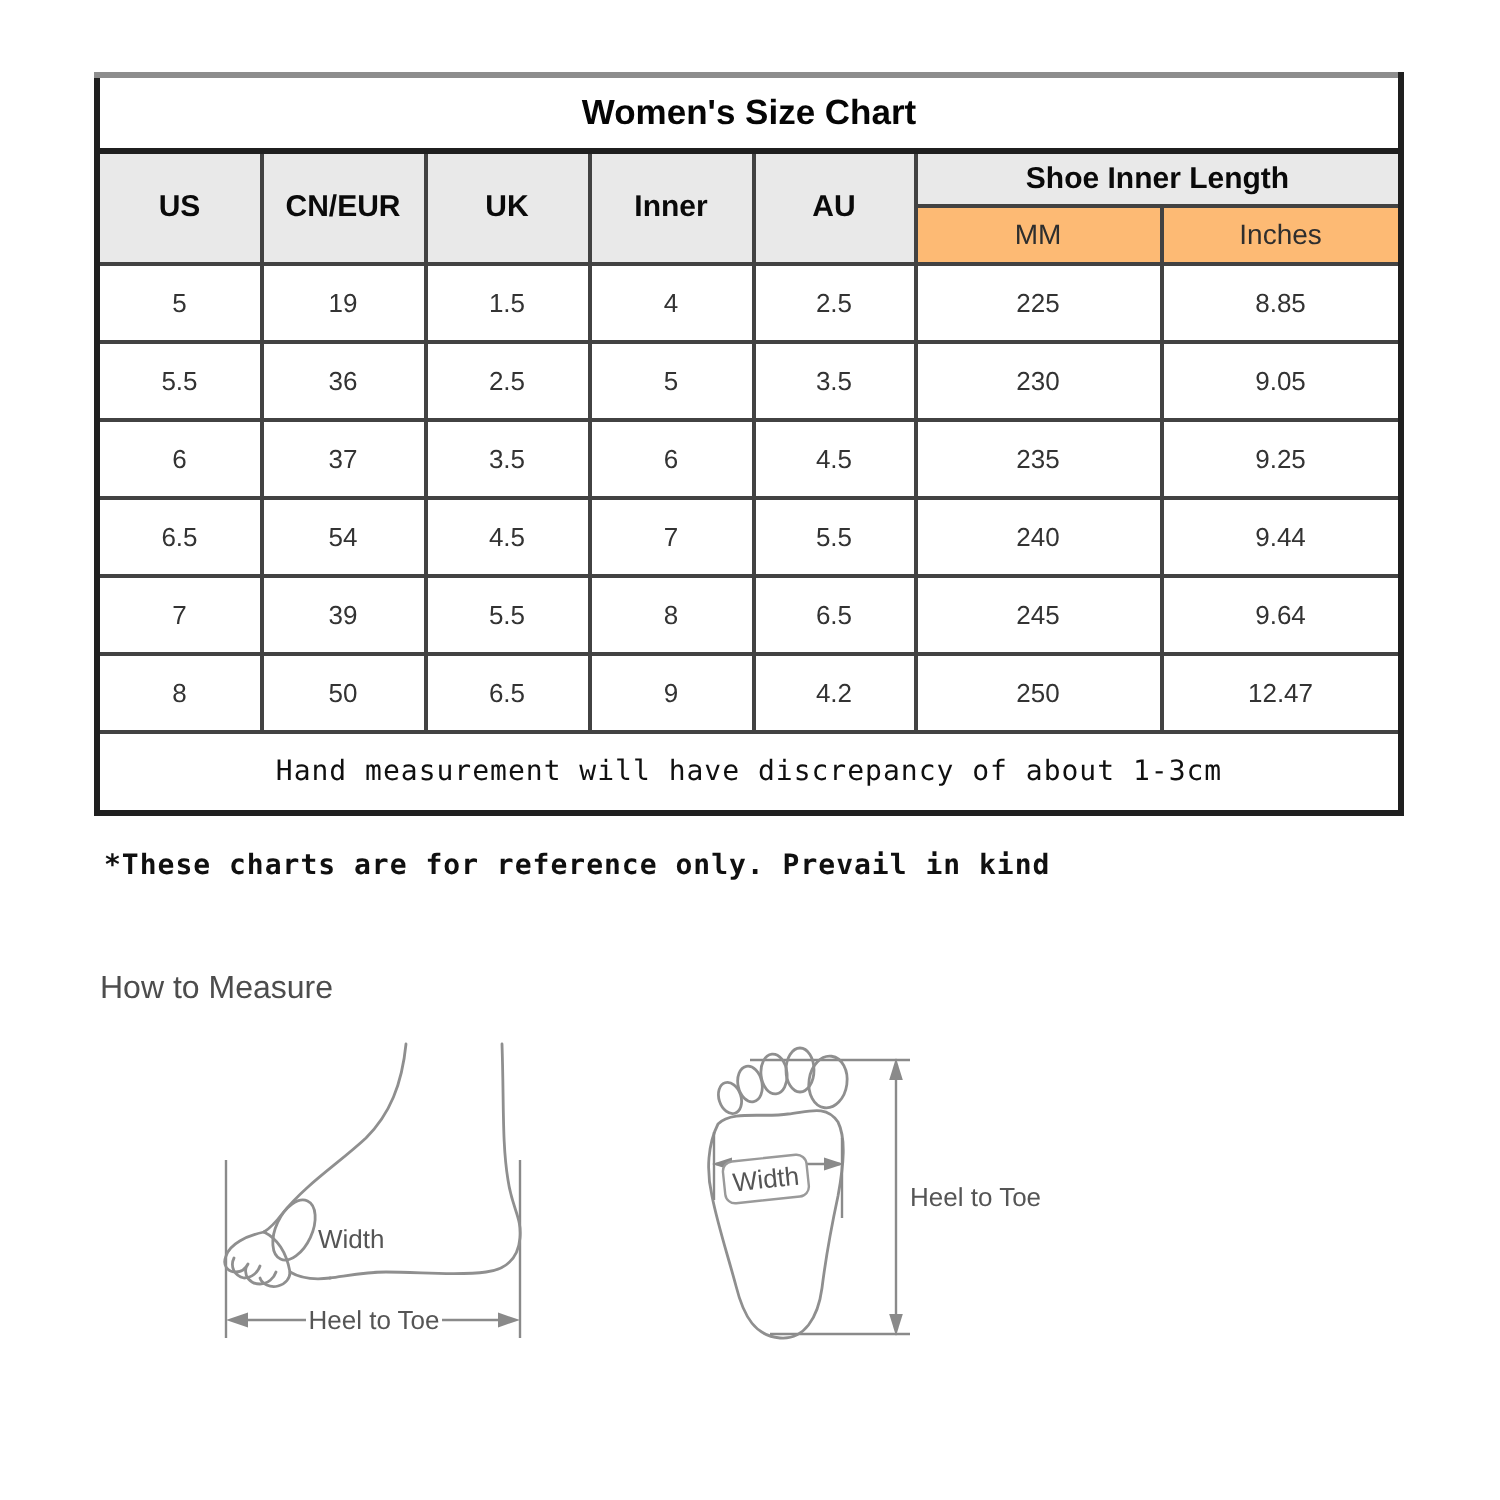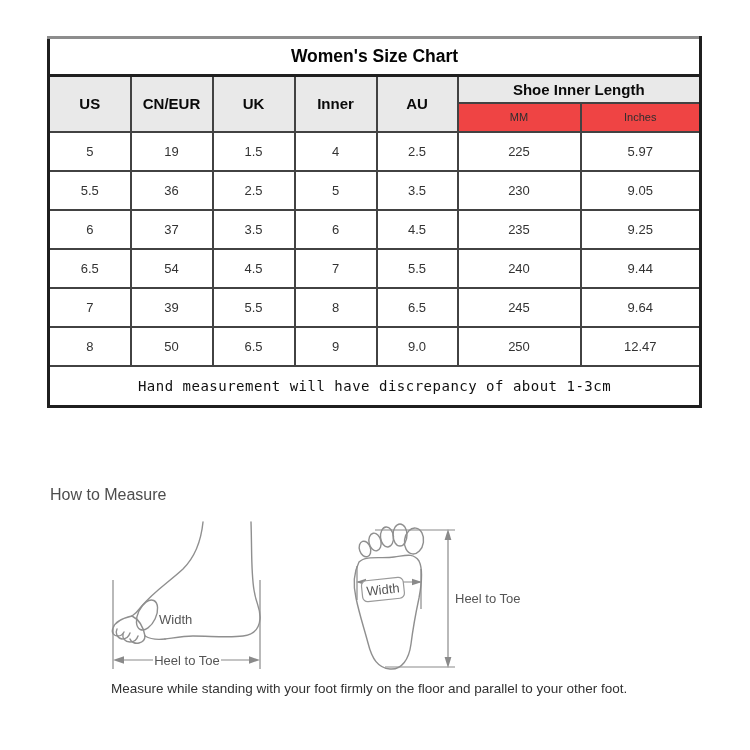--- a/index.html
+++ b/index.html
@@ -15,21 +15,21 @@
   table.size-chart {
     width:100%; border-collapse:collapse; table-layout:fixed;
     border:3px solid #1f1f1f; border-top-color:#8d8d8d;
   }
   table.size-chart td { border:2px solid #424242; text-align:center; vertical-align:middle;margin-left:20px; }
   tr.title-row { height:38px; }
   .title-cell { font-size:17.5px; font-weight:bold; color:#050505; background:#ffffff; border-bottom-width:3px !important; border-bottom-color:#1f1f1f !important; }
   tr.hrow1 { height:27px; }
   tr.hrow2 { height:29px; }
   .hcell { background:#e9e9e9; font-weight:bold; font-size:15px; color:#0a0a0a; }
-  .subcell { background:#ef4444; font-size:11px; color:#2e2e2e; font-weight:normal; }
+  .subcell { background:#fdba74; font-size:14px; color:#2e2e2e; font-weight:normal; }
   tbody tr { height:39px; }
   td.size-cell { font-size:13px; color:#333333; background:#ffffff; }
   tr.footer-row { height:41px; }
   .footer-cell {
     font-family:"DejaVu Sans Mono","Liberation Mono",monospace;
     font-weight:normal; font-size:14px; color:#101010; background:#ffffff;
     letter-spacing:0.5px;
   }
 
   
@@ -86,21 +86,21 @@
         </tr>
       </thead>
       <tbody>
           <tr>
             <td class="size-cell">5</td>
             <td class="size-cell">19</td>
             <td class="size-cell">1.5</td>
             <td class="size-cell">4</td>
             <td class="size-cell">2.5</td>
             <td class="size-cell">225</td>
-            <td class="size-cell">5.97</td>
+            <td class="size-cell">8.85</td>
           </tr>
           <tr>
             <td class="size-cell">5.5</td>
             <td class="size-cell">36</td>
             <td class="size-cell">2.5</td>
             <td class="size-cell">5</td>
             <td class="size-cell">3.5</td>
             <td class="size-cell">230</td>
             <td class="size-cell">9.05</td>
           </tr>
@@ -129,33 +129,34 @@
             <td class="size-cell">8</td>
             <td class="size-cell">6.5</td>
             <td class="size-cell">245</td>
             <td class="size-cell">9.64</td>
           </tr>
           <tr>
             <td class="size-cell">8</td>
             <td class="size-cell">50</td>
             <td class="size-cell">6.5</td>
             <td class="size-cell">9</td>
-            <td class="size-cell">9.0</td>
+            <td class="size-cell">4.2</td>
             <td class="size-cell">250</td>
             <td class="size-cell">12.47</td>
           </tr>
         </tbody>
       <tfoot>
         <tr class="footer-row">
           <td colspan="7" class="footer-cell">Hand measurement will have discrepancy of about 1-3cm</td>
         </tr>
       </tfoot>
     </table>
   </div>
 
+  <div class="ref-note">*These charts are for reference only. Prevail in kind</div>
 
   <div class="htm-head">How to Measure</div>
 
   <svg id="side-foot" class="diagram" width="170" height="160" viewBox="0 0 170 160">
 
     <line class="measure" x1="8" y1="68" x2="8" y2="157"></line>
     <line class="measure" x1="155" y1="68" x2="155" y2="157"></line>
 
     <g>
       <line class="measure" x1="11" y1="148" x2="48" y2="148"></line>
@@ -205,15 +206,14 @@
       <line class="measure" x1="13" y1="70" x2="75" y2="70"></line>
       <polygon class="arrowhead" points="11,70 21,66.8 21,73.2"></polygon>
       <polygon class="arrowhead" points="77,70 67,66.8 67,73.2"></polygon>
     </g>
     <g transform="rotate(-6 38 78)">
       <rect class="wbox" x="17" y="67" width="42" height="21" rx="5"></rect>
       <text class="dlabel" x="38" y="82" text-anchor="middle">Width</text>
     </g>
   </svg>
 
-  <div class="caption">Measure while standing with your foot firmly on the floor and parallel to your other foot.</div>
 
 </div>
 
 </body></html>

